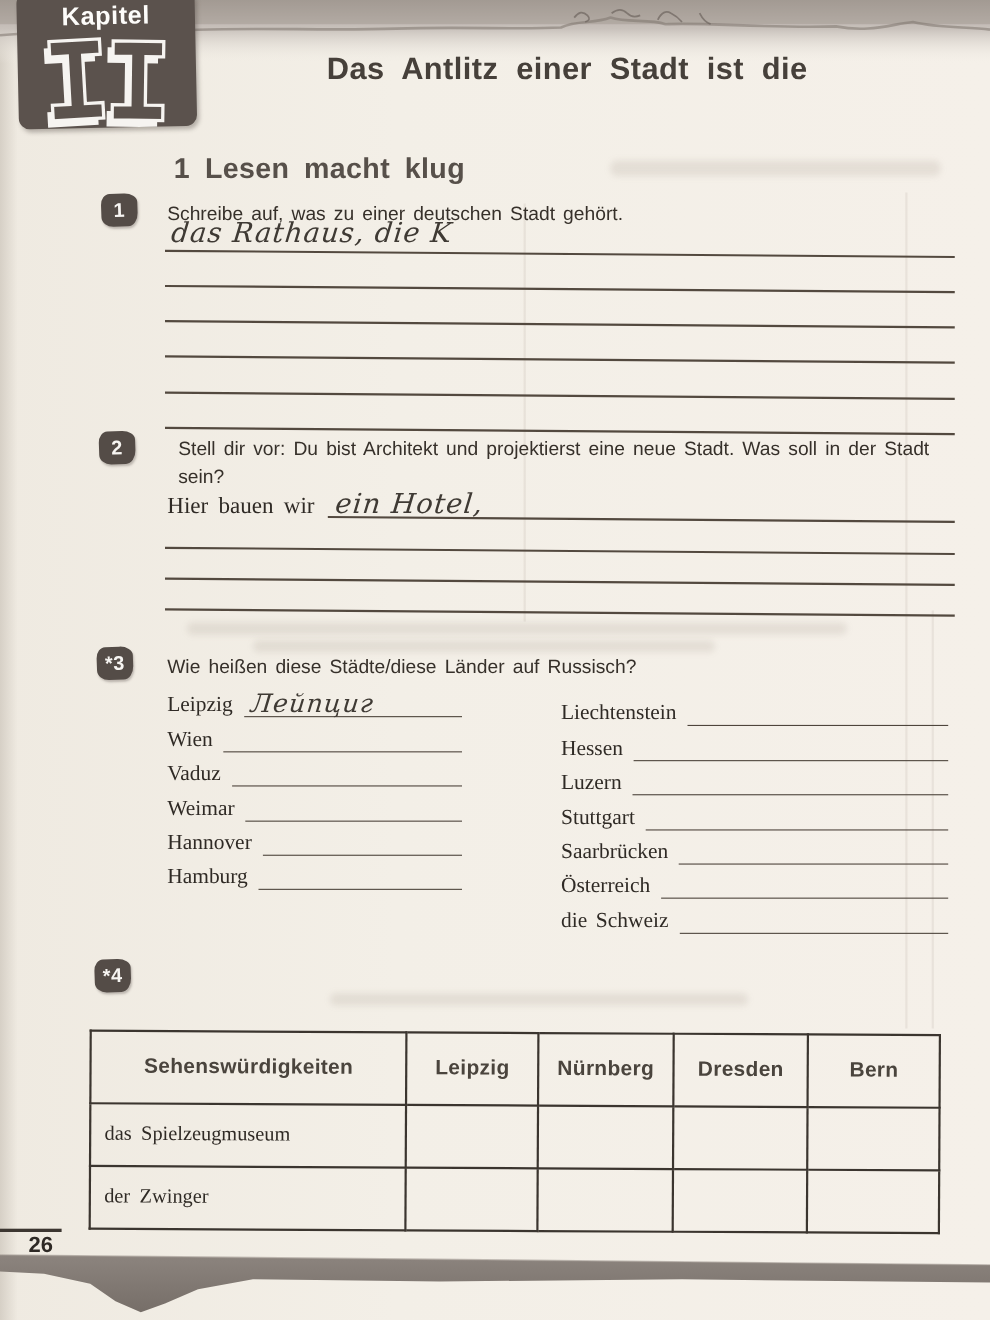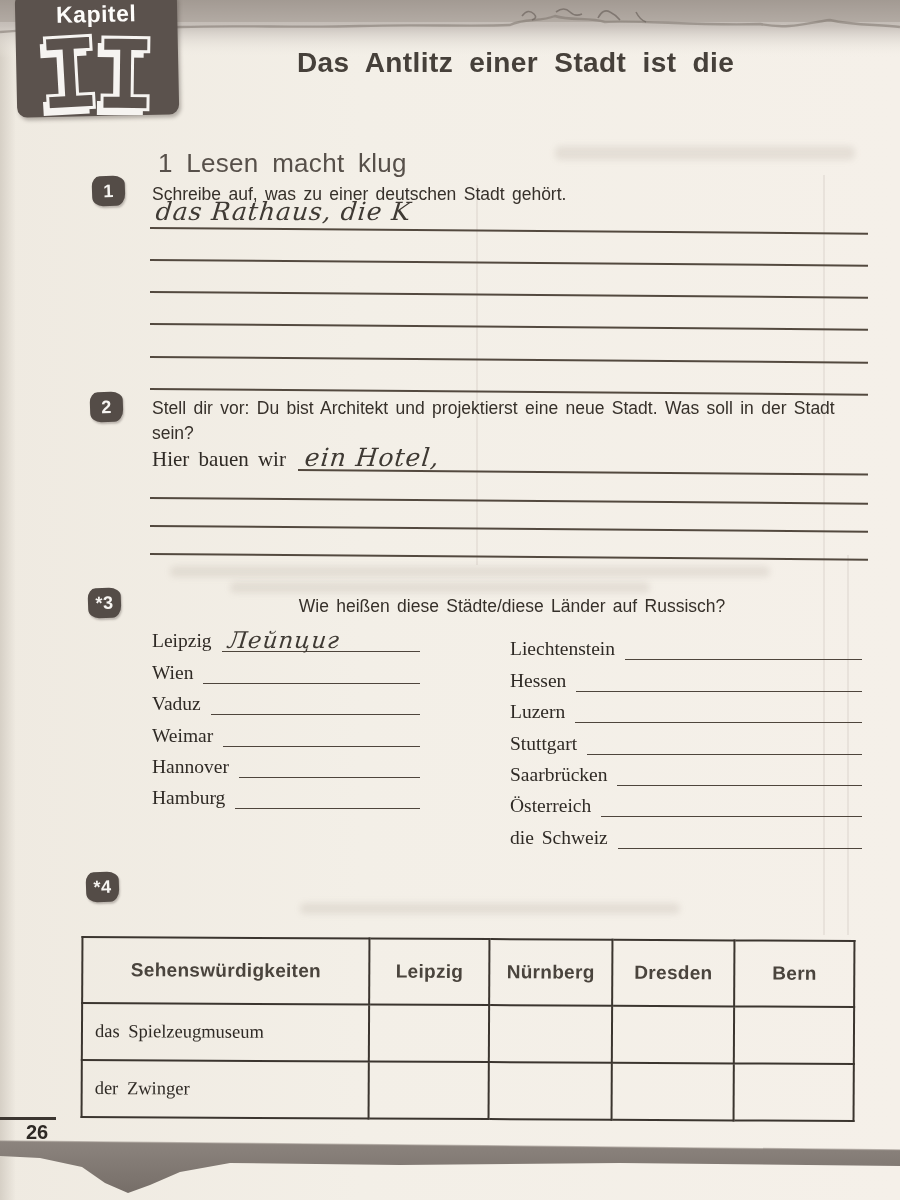--- a/index.html
+++ b/index.html
@@ -25,22 +25,22 @@
     display:flex; flex-direction:column; align-items:center;
   }
   .chapter-label{ margin-top:9px; color:#fdfcfa; font-weight:bold; font-size:23px; letter-spacing:.5px;}
   
   .page-title{
     position:absolute; left:249px; top:46px; width:620px;
     font-weight:bold; font-size:28px; line-height:34px;
     color:#46403a; letter-spacing:.4px; word-spacing:8px;margin-left:48px;
   }
   .section-heading{
-    position:absolute; left:158px; top:148px;
-    font-weight:normal; font-size:26px; color:#57504a; word-spacing:6px; letter-spacing:.3px;
+    position:absolute; left:158px; top:138px;
+    font-weight:bold; font-size:26px; color:#57504a; word-spacing:6px; letter-spacing:.3px;
   }
   
   .ex-badge{
     position:absolute; width:33px; height:30px; background:#544c47; color:#f7f5f2;
     font-weight:bold; font-size:18px; display:flex; align-items:center; justify-content:center;
     border-radius:8px 12px 9px 11px / 10px 8px 12px 9px;
     transform:rotate(-2deg); box-shadow:1px 2px 2px rgba(70,60,55,.3);
     letter-spacing:.5px;
   }
   
@@ -140,30 +140,30 @@
   <div class="prompt" style="left:152px; top:182px; width:720px;">Schreibe auf, was zu einer deutschen Stadt gehört.</div>
   <div class="hand" style="position:absolute; left:156px; top:197px; font-size:25px;">das Rathaus, die K</div>
   <div class="rule" style="left:150px; top:227px; width:718px;"></div>
   <div class="rule" style="left:150px; top:259px; width:718px;"></div>
   <div class="rule" style="left:150px; top:291px; width:718px;"></div>
   <div class="rule" style="left:150px; top:323px; width:718px;"></div>
   <div class="rule" style="left:150px; top:356px; width:718px;"></div>
   <div class="rule" style="left:150px; top:388px; width:718px;"></div>
 
   <div class="ex-badge" style="left:90px; top:392px;">2</div>
-  <div class="prompt" style="left:152px; top:396px; width:715px;">Stell dir vor: Du bist Architekt und projektierst eine neue Stadt. Was soll in der Stadt sein?</div>
+  <div class="prompt" style="left:162px; top:396px; width:715px;">Stell dir vor: Du bist Architekt und projektierst eine neue Stadt. Was soll in der Stadt sein?</div>
   <div class="leadin serif" style="left:152px; top:447px;">Hier bauen wir</div>
   <div class="hand" style="position:absolute; left:305px; top:443px; font-size:25px;">ein Hotel,</div>
   <div class="rule" style="left:298px; top:469px; width:570px;"></div>
   <div class="rule" style="left:150px; top:497px; width:718px;"></div>
   <div class="rule" style="left:150px; top:525px; width:718px;"></div>
   <div class="rule" style="left:150px; top:553px; width:718px;"></div>
 
   <div class="ex-badge" style="left:88px; top:588px;">*3</div>
-  <div class="prompt" style="left:152px; top:594px; width:720px;text-align:center;">Wie heißen diese Städte/diese Länder auf Russisch?</div>
+  <div class="prompt" style="left:152px; top:594px; width:720px;">Wie heißen diese Städte/diese Länder auf Russisch?</div>
 
   <div class="city-col serif" style="left:152px; top:621px; width:268px;">
     <div class="city-row">
         <span class="city-label">Leipzig</span>
         <span class="city-line">
           <span class="hand">Лейпциг</span>
         </span>
       </div>
     <div class="city-row">
         <span class="city-label">Wien</span>

